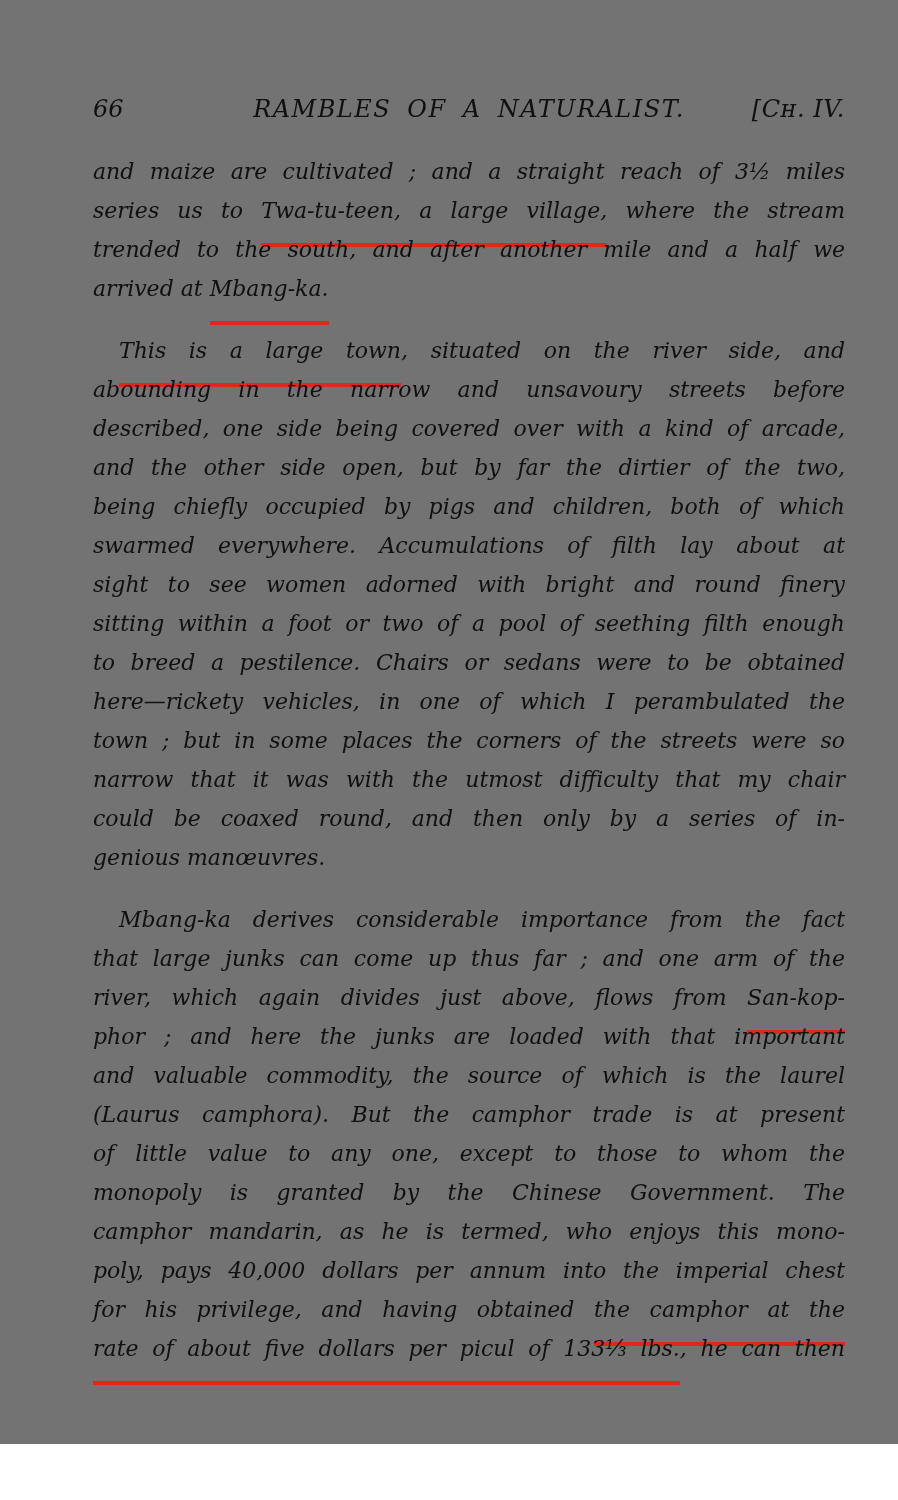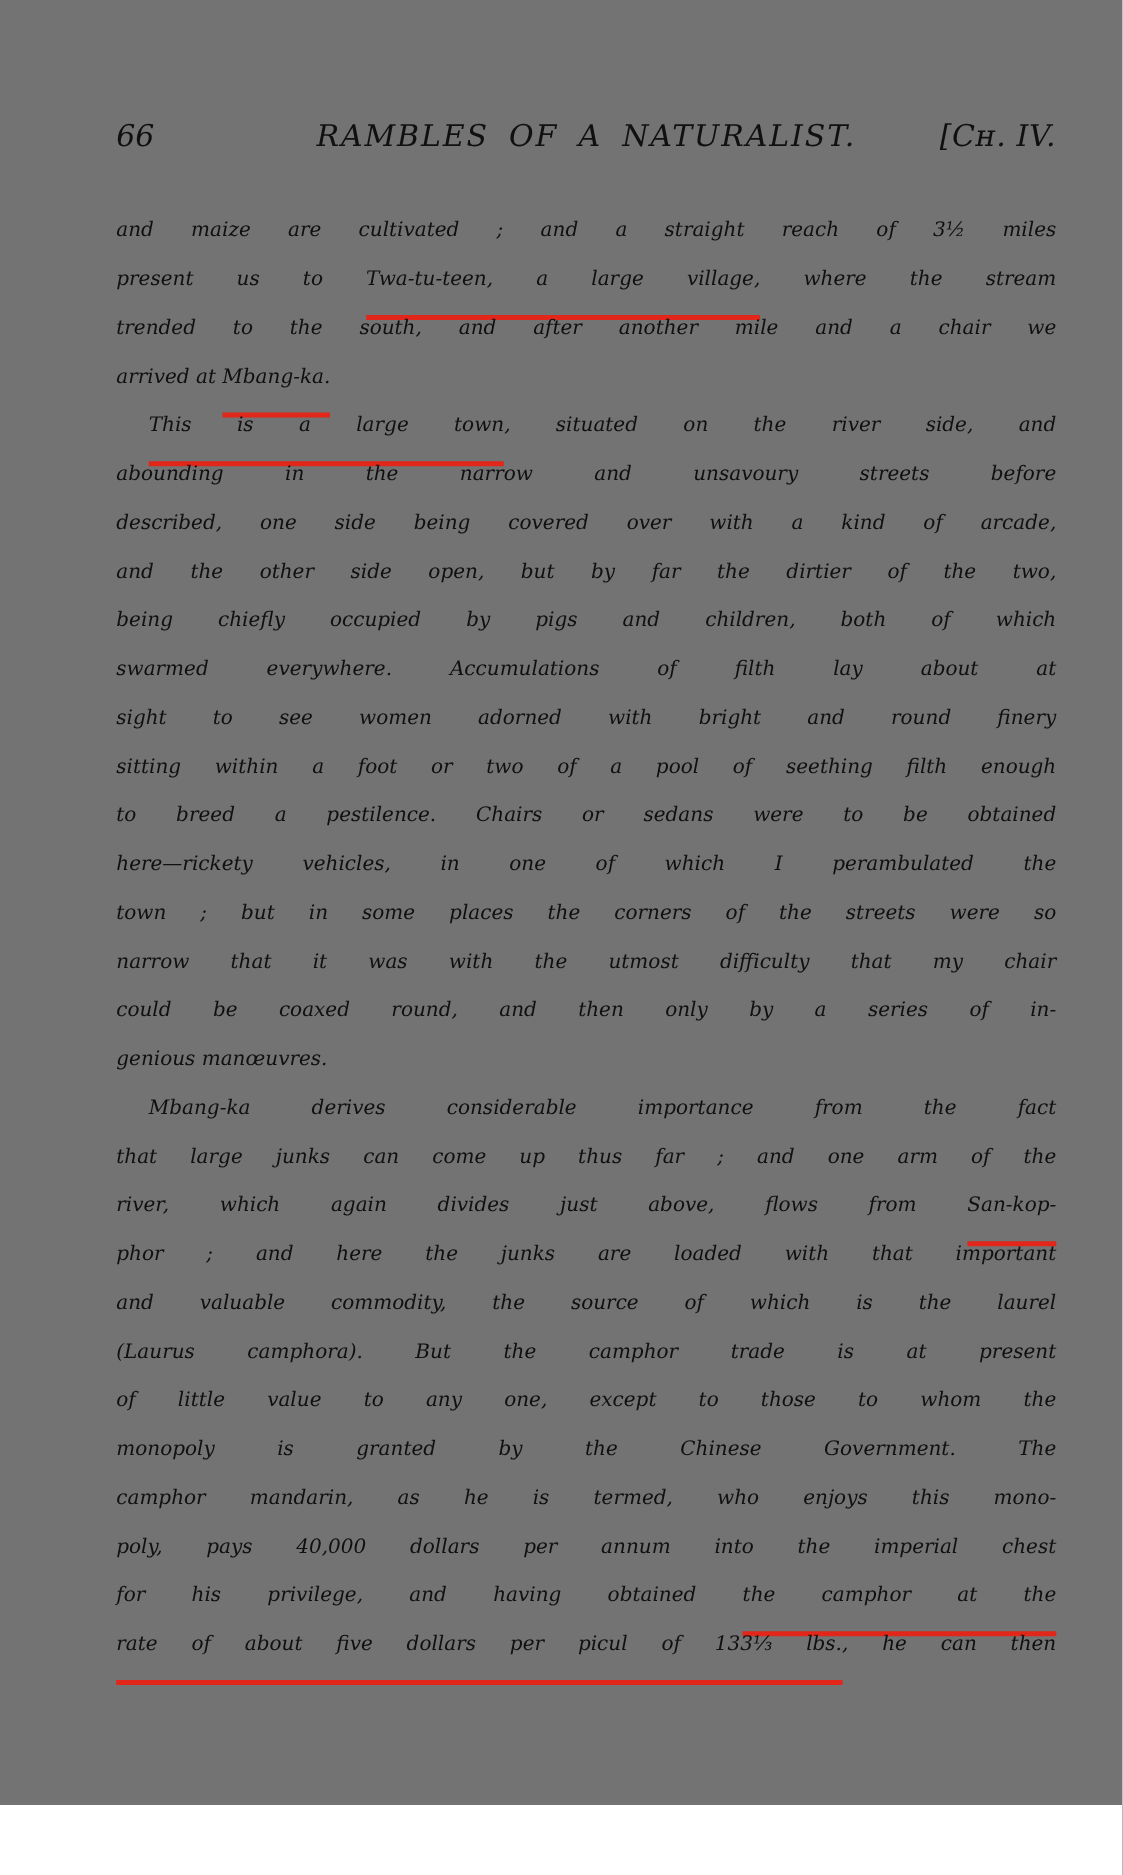--- a/index.html
+++ b/index.html
@@ -41,58 +41,59 @@
     word-spacing: 7px;
   }
   .chapter-ref {
     position: absolute;
     right: 0;
     top: 0;
     letter-spacing: 0.5px;
   }
   .text-block {
     position: absolute;
-    top: 164px;
+    top: 152px;
     left: 93px;
     width: 752px;
-    font-size: 16px;
+    font-size: 22px;
   }
   .line {
     height: 39px;
     line-height: 39px;
     text-align: justify;
     text-align-last: justify;
     white-space: nowrap;
   }
   .line.no-just {
     text-align: right;
     text-align-last: left;
   }
   .line.indent {
     padding-left: 26px;
+    margin-top: 23px;
   }
   .seg { display: inline; }
   .underlined {
     border-bottom: 4px solid var(--accent, #e2261a);
     padding-bottom: 20px;
   }
 </style>
 </head>
 <body>
 
 <div class="page">
   <div class="running-header">
     <span class="page-number">66</span>
     <span class="header-title">RAMBLES OF A NATURALIST.</span>
     <span class="chapter-ref">[Cʜ. IV.</span>
   </div>
   <div class="text-block">
       <div class="line"><span class="seg">and maize are cultivated ; and a straight reach of 3½ miles</span></div>
-      <div class="line"><span class="seg">present us to </span><span class="seg underlined">Twa-tu-teen, a large village,</span><span class="seg"> where the stream</span></div>
-      <div class="line"><span class="seg">trended to the south, and after another mile and a chair we</span></div>
+      <div class="line"><span class="seg">series us to </span><span class="seg underlined">Twa-tu-teen, a large village,</span><span class="seg"> where the stream</span></div>
+      <div class="line"><span class="seg">trended to the south, and after another mile and a half we</span></div>
       <div class="line no-just"><span class="seg">arrived at </span><span class="seg underlined">Mbang-ka.</span></div>
       <div class="line indent"><span class="seg underlined">This is a large town</span><span class="seg">, situated on the river side, and</span></div>
       <div class="line"><span class="seg">abounding in the narrow and unsavoury streets before</span></div>
       <div class="line"><span class="seg">described, one side being covered over with a kind of arcade,</span></div>
       <div class="line"><span class="seg">and the other side open, but by far the dirtier of the two,</span></div>
       <div class="line"><span class="seg">being chiefly occupied by pigs and children, both of which</span></div>
       <div class="line"><span class="seg">swarmed everywhere. Accumulations of filth lay about at</span></div>
       <div class="line"><span class="seg">sight to see women adorned with bright and round finery</span></div>
       <div class="line"><span class="seg">sitting within a foot or two of a pool of seething filth enough</span></div>
       <div class="line"><span class="seg">to breed a pestilence. Chairs or sedans were to be obtained</span></div>

